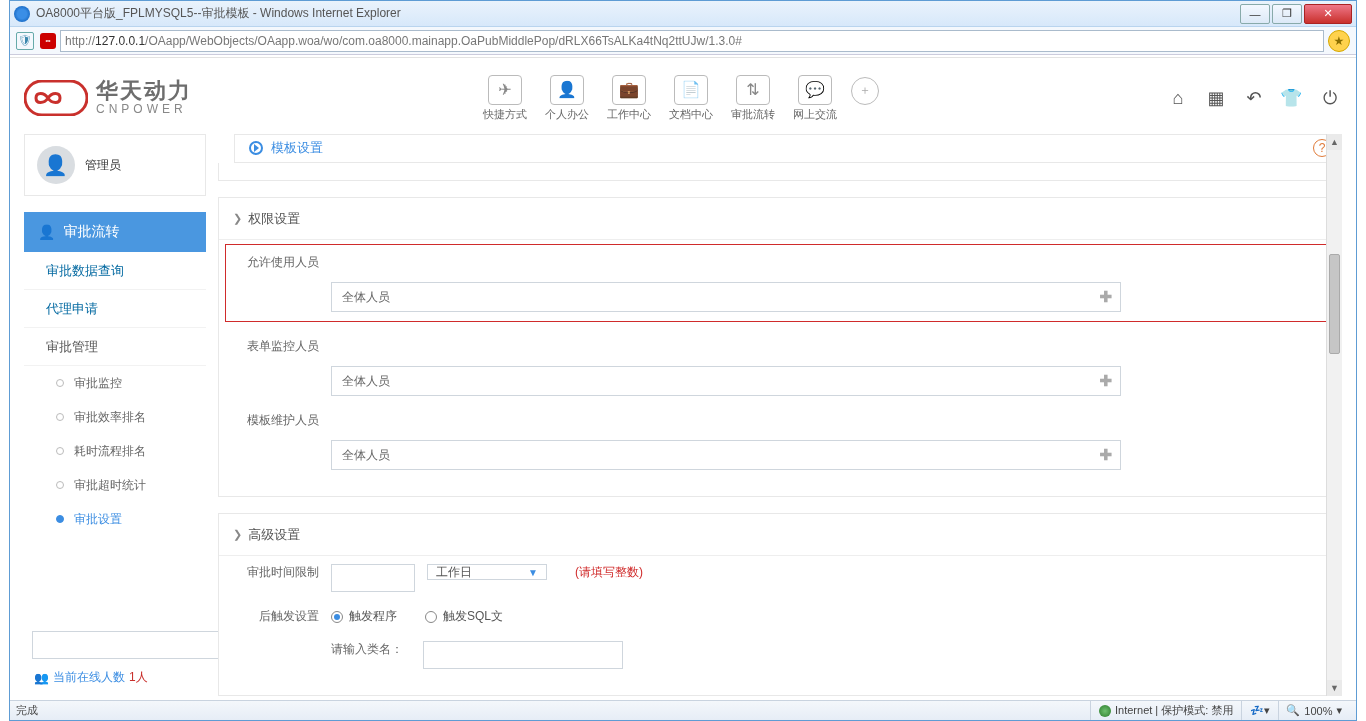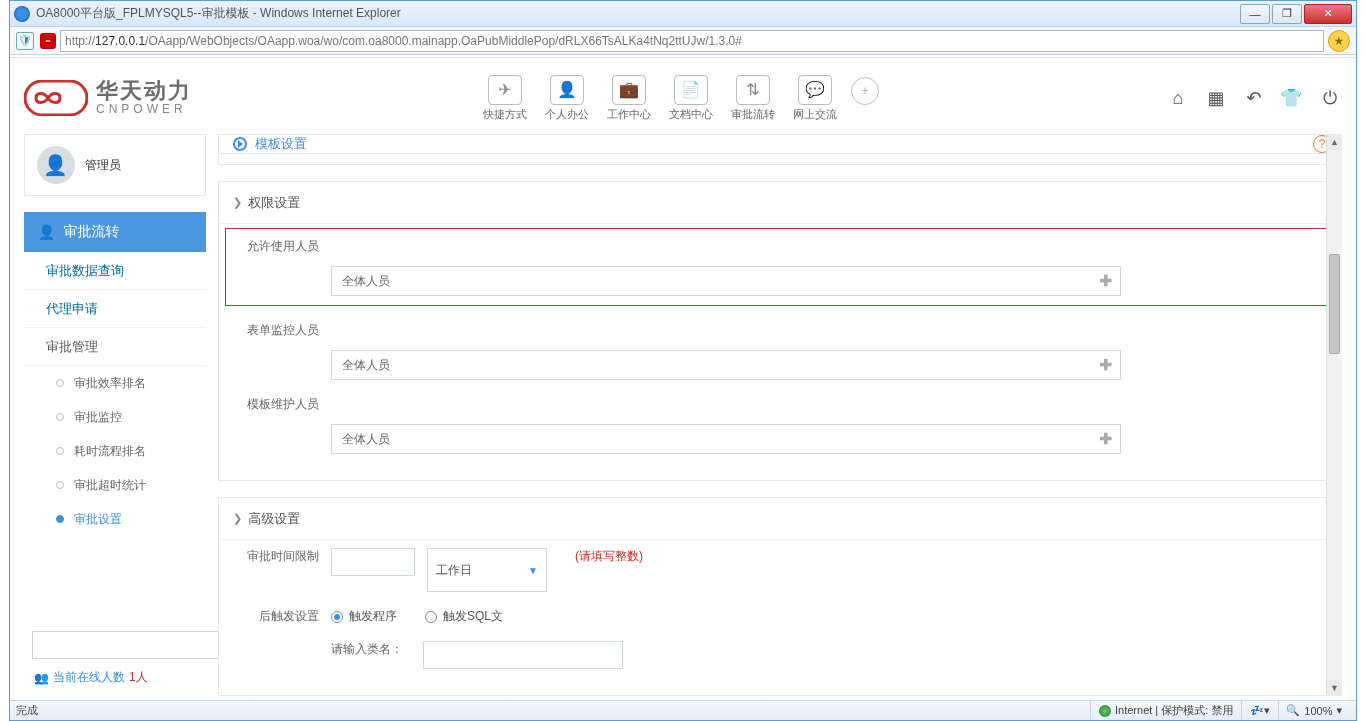--- a/index.html
+++ b/index.html
@@ -46,38 +46,38 @@
 .side-sub::before { content:""; width:6px; height:6px; border:1px solid #bbb; border-radius:50%; position:absolute; left:32px;}
 .side-sub.active { color:#3b8de2;}
 .side-sub.active::before { background:#3b8de2; border-color:#3b8de2;}
 .side-search { margin-top:auto; padding:8px 8px 4px; display:flex; }
 .side-search input { flex:1; height:28px; border:1px solid #cfd6dd; padding:0 6px;}
 .side-search .btn { width:30px; height:28px; background:#4a97e0; color:#fff; display:flex; align-items:center; justify-content:center; font-size:14px;}
 .online { padding:6px 10px 10px; color:#3b8de2; font-size:12px; display:flex; align-items:center; gap:4px;}
 .online .cnt { color:#c9302c;}
 
 .main { flex:1; display:flex; flex-direction:column; overflow:hidden; position:relative; }
-.panel-head { height:40px; border:1px solid #e8e8e8; display:flex; align-items:center; padding:0 14px; color:#3b8de2; font-size:13px; position:relative; background:#fff;}
+.panel-head { height:40px; border:1px solid #e8e8e8; display:flex; align-items:center; padding:0 14px; color:#3b8de2; font-size:13px; position:relative; background:#fff;margin-left:16px;}
 .panel-head .bullet { width:14px; height:14px; border:2px solid #3b8de2; border-radius:50%; margin-right:8px; display:flex; align-items:center; justify-content:center;}
 .panel-head .bullet::after{content:""; width:0; height:0; border-left:5px solid #3b8de2; border-top:4px solid transparent; border-bottom:4px solid transparent;}
 .panel-head .help { position:absolute; right:10px; width:18px; height:18px; border:1.5px solid #e07b3a; color:#e07b3a; border-radius:50%; display:flex; align-items:center; justify-content:center; font-size:12px;}
 .panel-sub { height:26px; border:1px solid #e8e8e8; border-top:none; background:#fff;}
 
 .section { margin-top:16px; border:1px solid #e8e8e8; background:#fff; padding:0 0 18px 0;}
 .section-title { height:42px; display:flex; align-items:center; padding:0 14px; color:#555; font-size:13px; border-bottom:1px solid #eee;}
 .section-title .caret { margin-right:6px; color:#888; font-size:11px;}
 
 .form-row { display:flex; align-items:flex-start; padding:8px 14px; gap:12px;}
 .form-row.highlight { outline:1px solid #d02b2b; outline-offset:-1px; margin:4px 6px 8px 6px; padding:10px 8px;}
 .form-label { width:86px; text-align:right; color:#666; font-size:12px;}
 .picker { flex:1; height:30px; border:1px solid #cfd6dd; display:flex; align-items:center; padding:0 10px; color:#666; font-size:12px; position:relative; max-width:790px; background:#fff;margin-top:28px;}
 .picker .plus { position:absolute; right:8px; color:#aaa; font-size:15px; font-weight:bold;}
 
 .inline-input { width:84px; height:28px; border:1px solid #cfd6dd; background:#fff;}
-.select { width:120px; height:44px; border:1px solid #cfd6dd; display:flex; align-items:center; justify-content:space-between; padding:0 8px; color:#555; background:#fff; font-size:12px;}
+.select { width:120px; height:16px; border:1px solid #cfd6dd; display:flex; align-items:center; justify-content:space-between; padding:0 8px; color:#555; background:#fff; font-size:12px;}
 .select .dd { color:#3b8de2; font-size:10px;}
 .hint { color:#d02b2b; margin-left:16px; font-size:12px;}
 .radio { display:flex; align-items:center; gap:6px; margin-right:16px; font-size:12px; color:#555;}
 .radio .dot{ width:12px; height:12px; border:1px solid #888; border-radius:50%; display:flex; align-items:center; justify-content:center;}
 .radio.checked .dot::after{content:""; width:6px; height:6px; background:#3b8de2; border-radius:50%;}
 .class-input { width:200px; height:28px; border:1px solid #cfd6dd; margin-left:8px; background:#fff;}
 
 .vscroll { position:absolute; right:0; top:0; bottom:0; width:16px; background:#f1f1f1; border-left:1px solid #ddd;}
 .vscroll .thumb { position:absolute; left:2px; right:2px; top:120px; height:100px; background:#c6c6c6; border:1px solid #aaa; border-radius:2px;}
 .vscroll .arr { position:absolute; left:0; right:0; height:16px; display:flex; align-items:center; justify-content:center; color:#666; font-size:9px; background:#eaeaea;}
@@ -151,22 +151,22 @@
           <div>管理员</div>
         </div>
         <div class="side-section">
           <div class="side-head">
             <span>👤</span>
             <span>审批流转</span>
           </div>
           <div class="side-item">审批数据查询</div>
           <div class="side-item">代理申请</div>
           <div class="side-item group">审批管理</div>
+          <div class="side-sub">审批监控</div>
           <div class="side-sub">审批效率排名</div>
-          <div class="side-sub">审批监控</div>
           <div class="side-sub">耗时流程排名</div>
           <div class="side-sub">审批超时统计</div>
           <div class="side-sub active">审批设置</div>
           <div class="side-search">
             <input type="text" style="">
             <div class="btn">🔍</div>
           </div>
           <div class="online">
             <span>👥</span>
             <span>当前在线人数</span>

